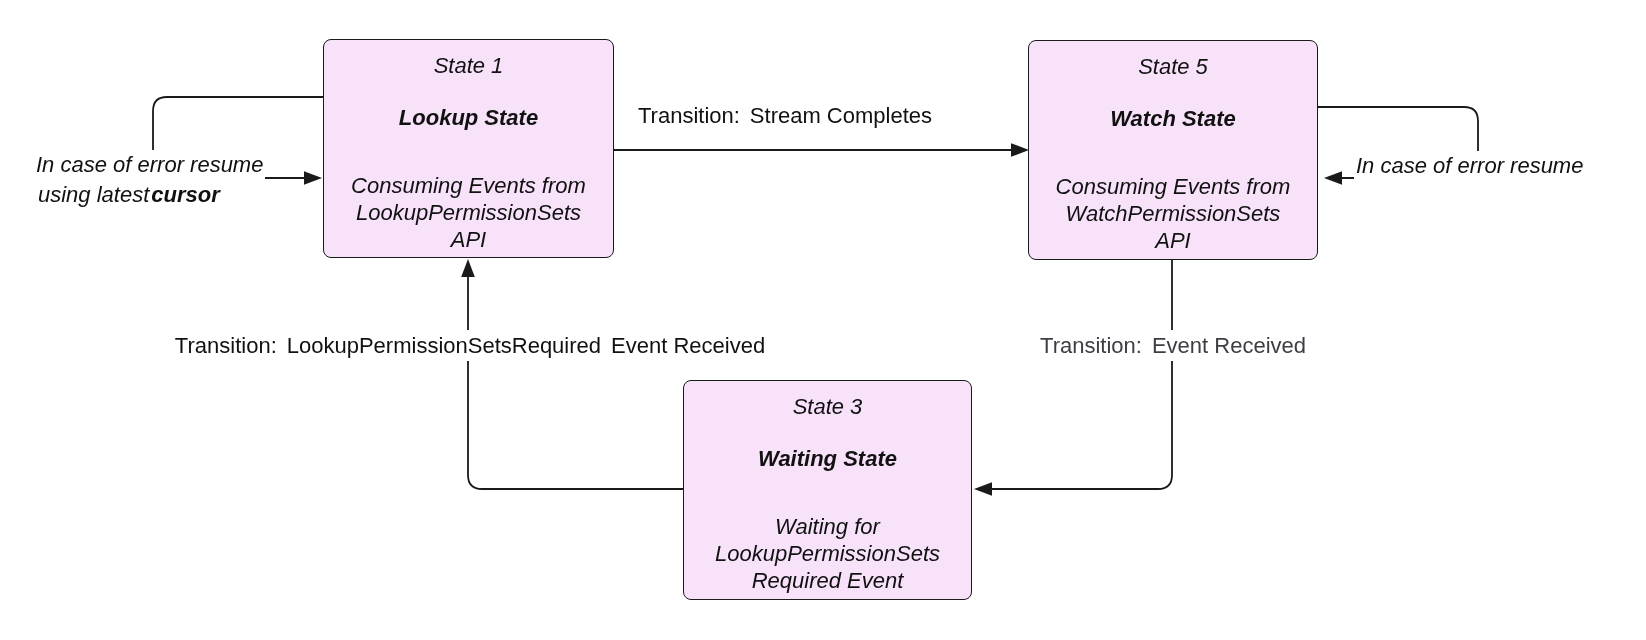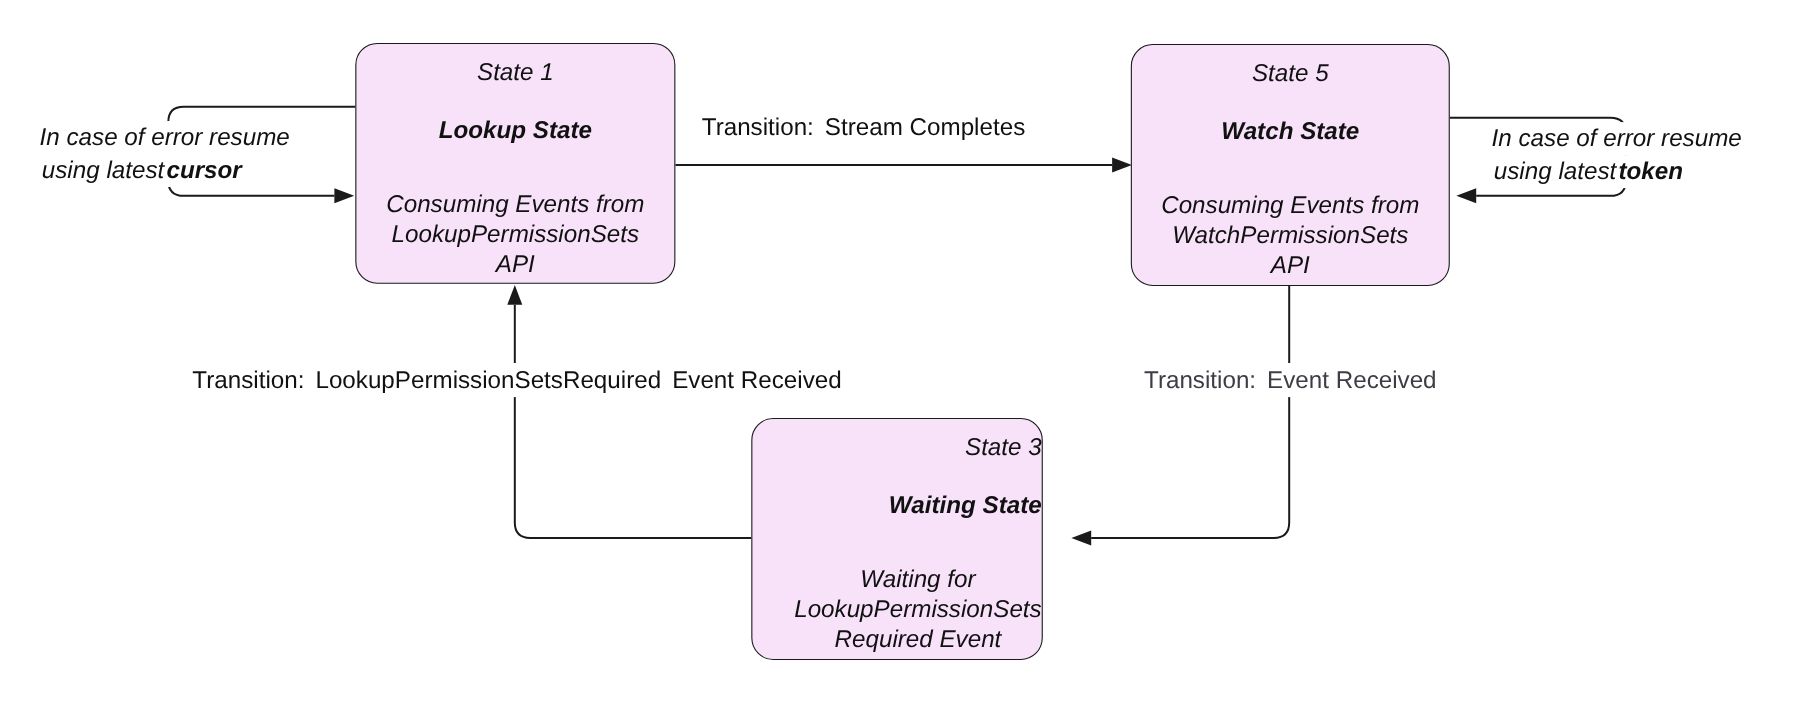--- a/index.html
+++ b/index.html
@@ -13,42 +13,42 @@
   html,body{margin:0;padding:0;background:var(--background);}
   #canvas{
     position:relative;width:1646px;height:640px;background:var(--background);
     font-family:"Liberation Sans",sans-serif;color:var(--text-color);overflow:hidden;
   }
   #wires{position:absolute;left:0;top:0;z-index:1;}
 
   .state-box{
     position:absolute;z-index:3;box-sizing:border-box;
     background:var(--state-fill);border:1.8px solid var(--state-border);
-    border-radius:20px;display:flex;flex-direction:column;align-items:center;
+    border-radius:8px;display:flex;flex-direction:column;align-items:center;
     padding-top:12px;font-style:italic;font-size:22px;line-height:27px;text-align:center;
   }
   .state-box .step{font-style:italic;}
   .state-box .title{font-weight:700;margin-top:25px;}
   .state-box .desc{margin-top:41px;white-space:pre-line;}
 
   #state1{left:323px;top:39px;width:291px;height:219px;}
   #state2{left:1028px;top:40px;width:290px;height:220px;}
-  #state3{left:683px;top:380px;width:265px;height:220px;align-items:flex-end;}
+  #state3{left:683px;top:380px;width:289px;height:220px;}
 
   .t-label{
     position:absolute;z-index:2;display:flex;flex-direction:row;align-items:center;
     font-size:22px;line-height:31px;text-align:center;transform:translateX(-50%);
   }
   .t-label span{background:var(--background);padding:0 5px;white-space:nowrap;display:inline-block;}
   #label-mid{left:785px;top:100px;}
   #label-left{left:470px;top:330px;}
   #label-right{left:1173px;top:330px;color:var(--muted-text-color);}
 
   .note{
-    position:absolute;z-index:2;font-style:italic;font-size:22px;line-height:30px;
+    position:absolute;z-index:2;font-style:italic;font-size:22px;line-height:30px;margin-top:40px;
   }
   .note div{white-space:nowrap;}
   .note span{background:var(--background);display:inline-block;padding:0 2px;}
   .note b{font-weight:700;}
   #note-cursor{left:34px;top:110px;}
   #note-token{left:1354px;top:111px;}
 </style>
 </head>
 <body>
 
@@ -112,16 +112,15 @@
     <span>Event Received</span>
   </div>
 
   <div id="note-cursor" class="note">
     <div><span>In case of error resume</span></div>
     <div><span><span>using latest </span><b>cursor</b></span></div>
   </div>
 
   <div id="note-token" class="note">
     <div><span>In case of error resume</span></div>
-    <div><span><span>using latest </span><b>token</b></span></div>
   </div>
 
 </div>
 
 </body></html>

